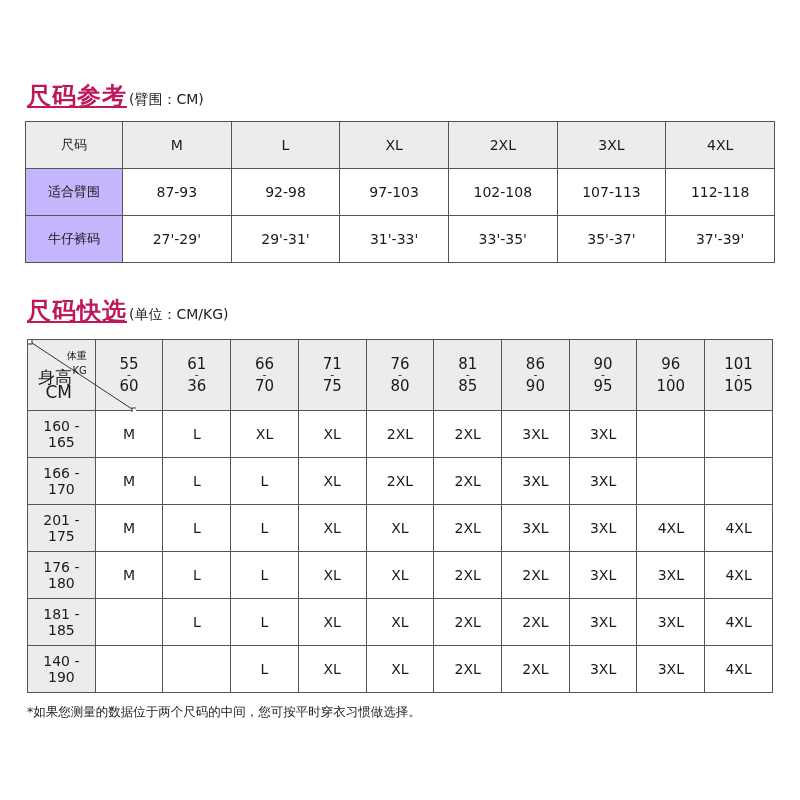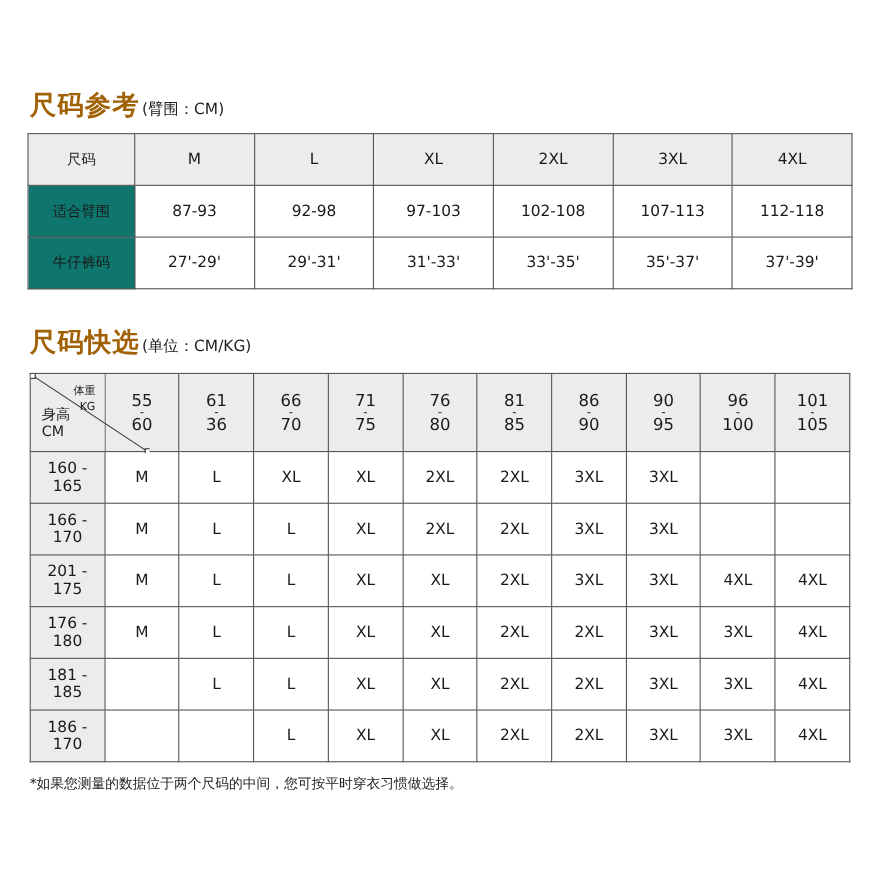--- a/index.html
+++ b/index.html
@@ -18,21 +18,22 @@
   .section-title {
     position: absolute;
     left: 27px;
     display: flex;
     align-items: baseline;
   }
   .section-title .main {
     font-size: 24px;
     font-weight: bold;
     letter-spacing: 1px;
-    color: #a16207;
+    color: #be185d;
+    text-decoration: underline;
   }
   .section-title .sub {
     font-size: 14px;
     color: #222;
     margin-left: 2px;
   }
   #title1 { top: 80px; }
   #title2 { top: 295px; }
 
   table {
@@ -54,21 +55,21 @@
     top: 121px;
     width: 750px;
     height: 139px;
   }
   #ref-table td {
     font-size: 14px;
     height: 46px;
   }
   #ref-table tr.hdr td { background: #ececec; }
   #ref-table td.rowlabel {
-    background: #0f766e;
+    background: #c4b5fd;
     width: 96px;
     font-size: 13px;
   }
 
   
   #quick-table {
     left: 27px;
     top: 339px;
     width: 746px;
     height: 353px;
@@ -107,22 +108,22 @@
     right: 8px;
     top: 8px;
     text-align: right;
     font-size: 10px;
     line-height: 15px;
   }
   .corner-bottom {
     position: absolute;
     left: 10px;
     bottom: 10px;
-    text-align: left;
-    font-size: 13px;
+    text-align: right;
+    font-size: 17px;
     line-height: 15px;
   }
   .wt-hi, .wt-lo { display: block; }
   .wt-dash { display: block; font-size: 11px; line-height: 8px; }
 
   #footnote {
     position: absolute;
     left: 27px;
     top: 704px;
     font-size: 12.5px;
@@ -305,21 +306,21 @@
     <td>L</td>
     <td>XL</td>
     <td>XL</td>
     <td>2XL</td>
     <td>2XL</td>
     <td>3XL</td>
     <td>3XL</td>
     <td>4XL</td>
   </tr>
   <tr>
-    <td class="rowlabel">186 - 170</td>
+    <td class="rowlabel">140 - 190</td>
     <td></td>
     <td></td>
     <td>L</td>
     <td>XL</td>
     <td>XL</td>
     <td>2XL</td>
     <td>2XL</td>
     <td>3XL</td>
     <td>3XL</td>
     <td>4XL</td>

